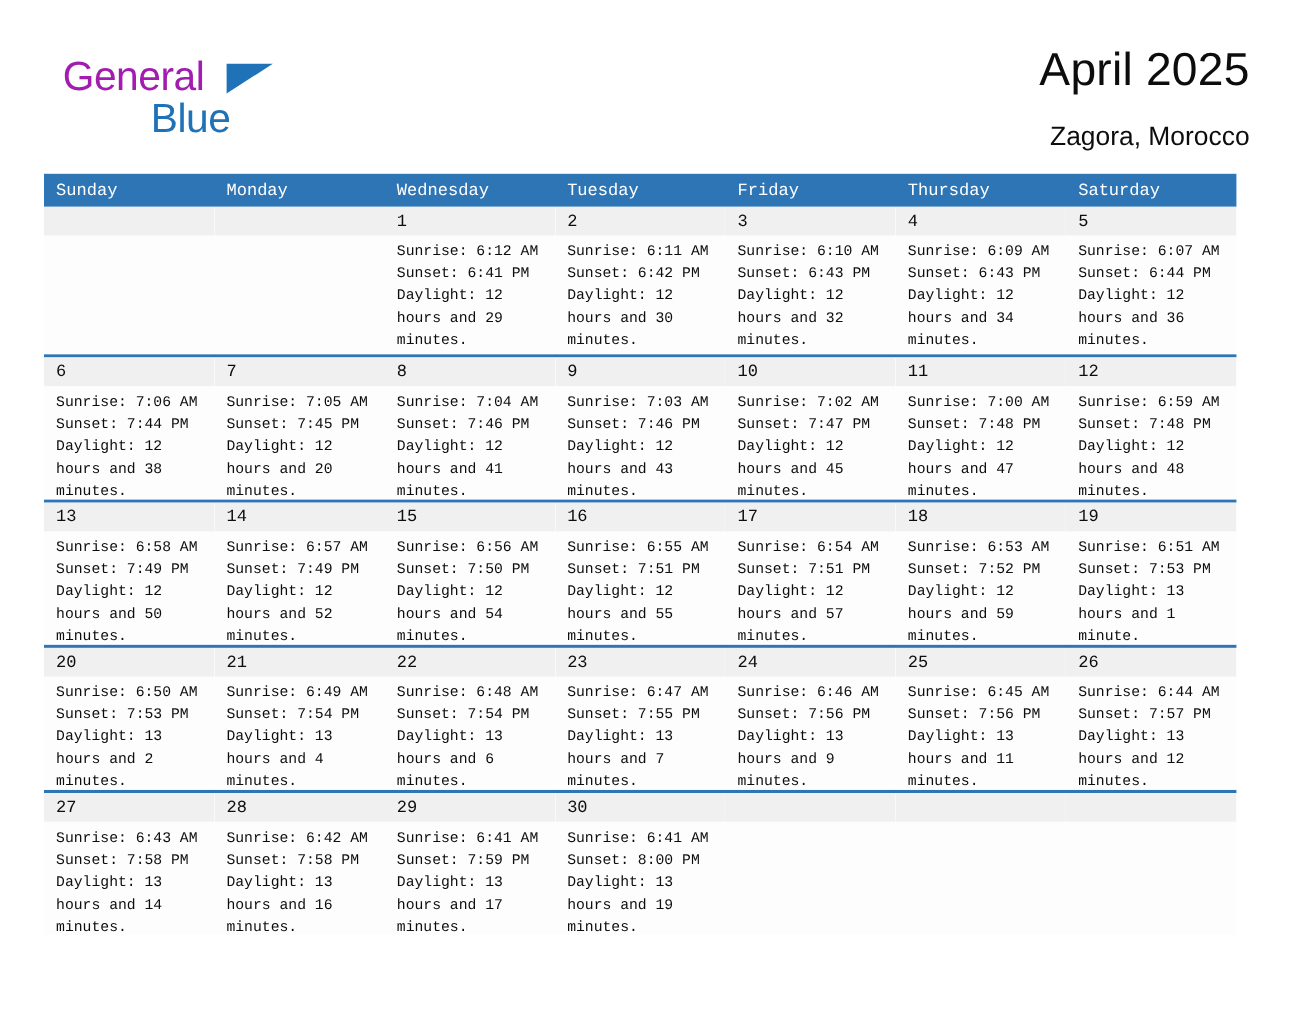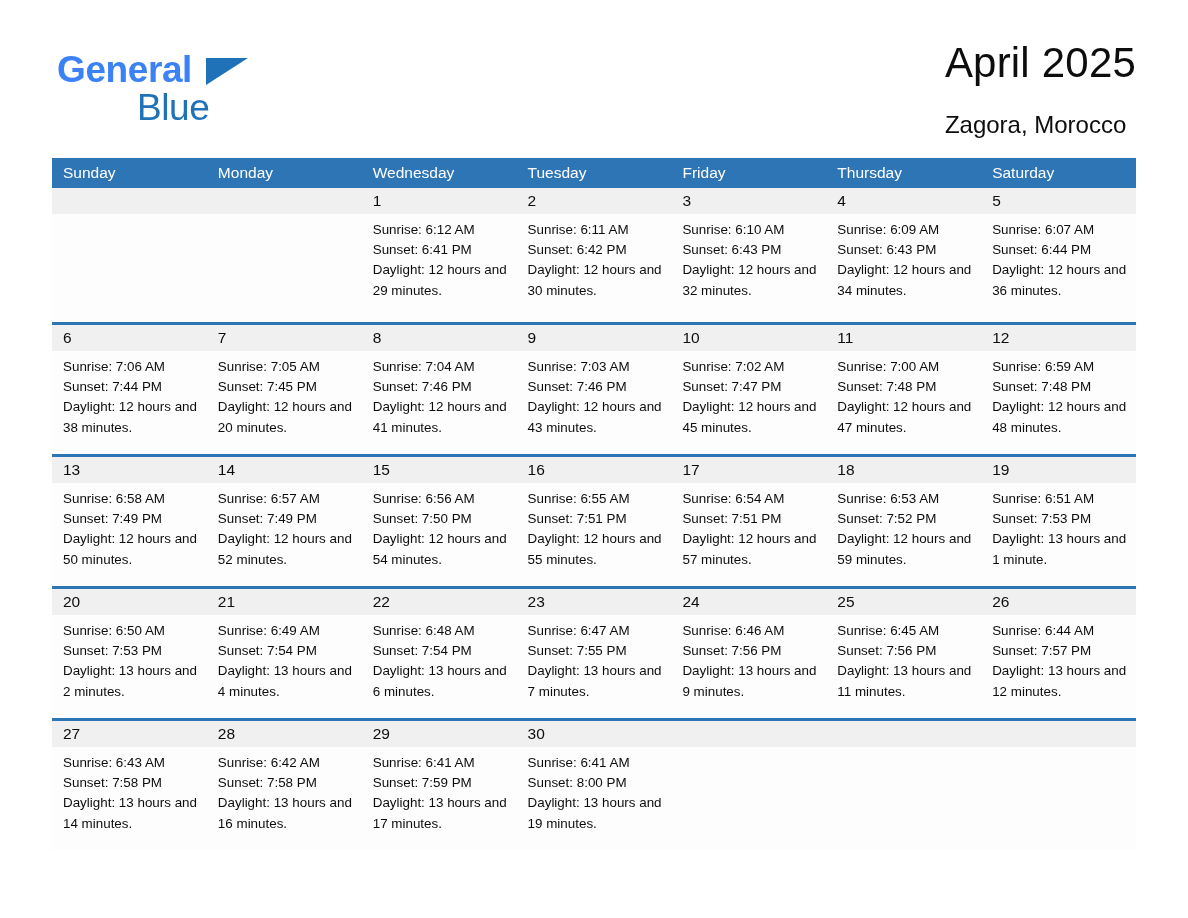--- a/index.html
+++ b/index.html
@@ -33,24 +33,23 @@
     position: absolute;
     left: 5px;
     top: 12px;
     width: 300px;
     height: 90px;
   }
   .logo-line1 {
     position: relative;
     font-size: 37px;
     line-height: 40px;
-    color: #3b82f6;
+    color: #a21caf;
     letter-spacing: -0.4px;
     height: 40px;
-    font-weight: bold;
   }
   .logo-tri {
     position: absolute;
     left: 149px;
     top: 8px;
     width: 0;
     height: 0;
     border-left: 42px solid #1f72b8;
     border-bottom: 27px solid transparent;
   }
@@ -60,43 +59,44 @@
     top: 38px;
     font-size: 37px;
     line-height: 40px;
     color: #1f72b8;
     letter-spacing: -0.4px;
   }
   .title-block {
     position: absolute;
     right: 0;
     top: 0;
-    text-align: left;
+    text-align: right;
   }
   .month-title {
     font-size: 42px;
     line-height: 50px;
     color: #0d0d0d;
     font-weight: normal;
     letter-spacing: 0.2px;
     margin: 0;
   }
   .location {
     font-size: 24px;
     line-height: 34px;
     color: #0d0d0d;
     margin-top: 20px;
   }
 
   
   .calendar {
     position: absolute;
-    left: 52px;
+    left: 40px;
     top: 158px;
     width: 1084px;
+    font-family: Liberation Mono, monospace;
   }
   .weekday-row {
     display: flex;
     background: #2e75b6;
     height: 30px;
   }
   .weekday {
     flex: 1 1 0;
     color: #ffffff;
     font-size: 15.5px;

